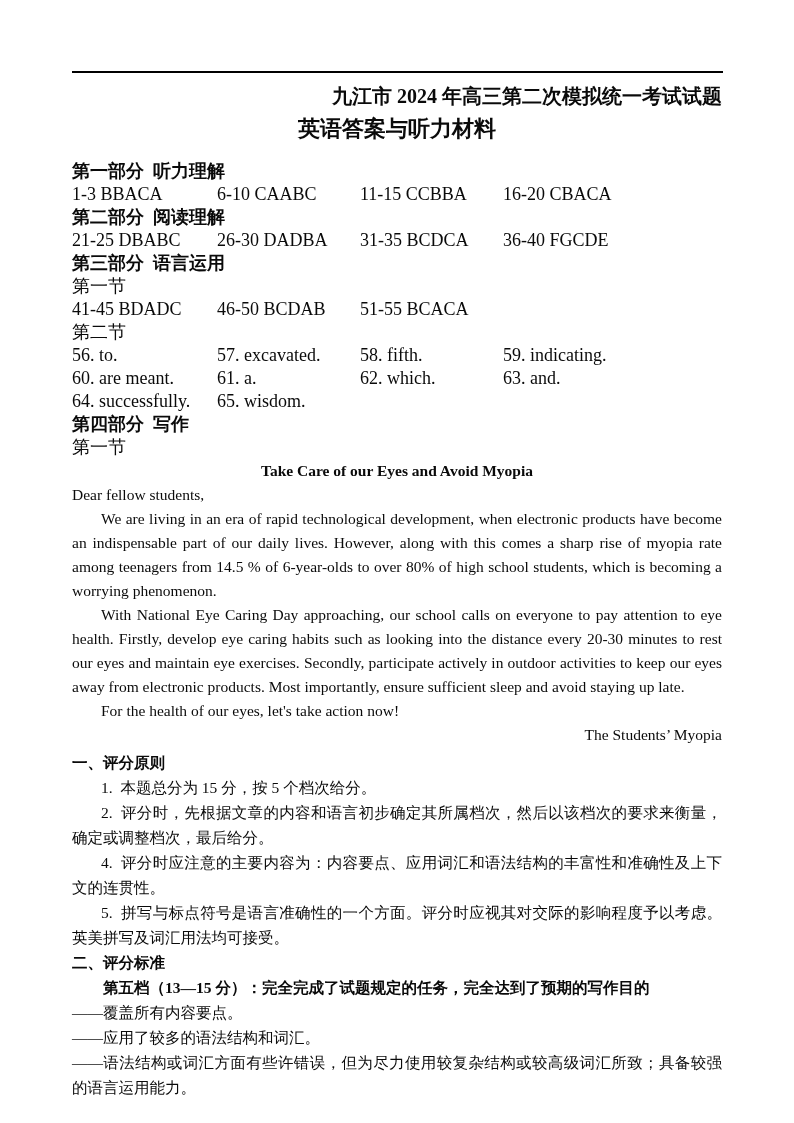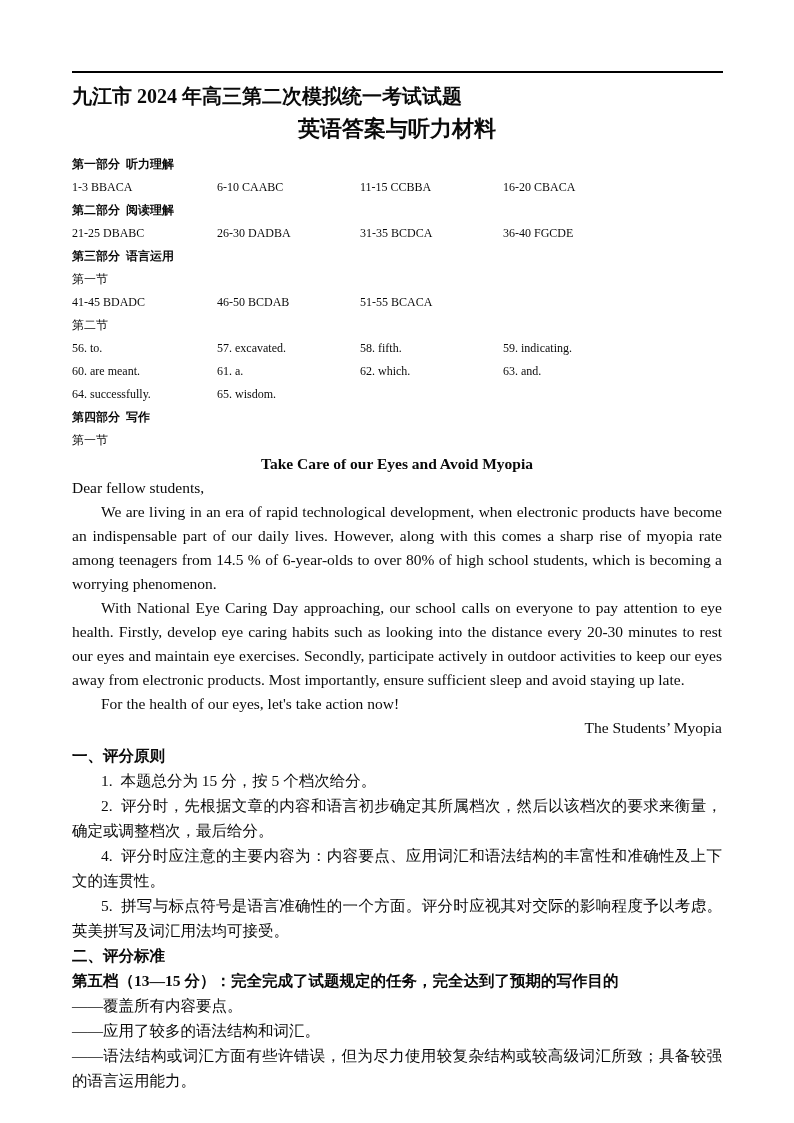--- a/index.html
+++ b/index.html
@@ -22,36 +22,36 @@
     top: 71px;
     border-top: 2px solid #000;
   }
   .main {
     position: absolute;
     left: 72px;
     width: 650px;
     top: 73px;
   }
   .doc-title {
-    text-align: left;
+    text-align: right;
     font-weight: bold;
     font-size: 20px;
     line-height: 28px;
     margin-top: 9px;
   }
   .doc-subtitle {
     text-align: center;
     font-weight: bold;
     font-size: 22px;
     line-height: 30px;
     margin-top: 4px;
   }
   .answers {
-    margin-top: 9px;
-    font-size: 12px;
+    margin-top: 16px;
+    font-size: 18px;
     line-height: 23px;
   }
   .cn-heading { font-weight: bold; }
   .ans-grid {
     display: grid;
     grid-template-columns: 145px 143px 143px auto;
   }
   .essay {
     font-size: 15.5px;
     line-height: 24px;
@@ -70,20 +70,21 @@
     font-size: 15.5px;
     line-height: 25px;
   }
   .numbered-item {
     text-align: justify;
     text-indent: 29px;
   }
   .band-heading {
     font-weight: bold;
     text-align: justify;
+    margin-left: 31px;
   }
   .dash-item {
     text-align: justify;
   }
 </style>
 </head>
 <body>
 
 <div class="page">
   <div class="header-rule"></div>

